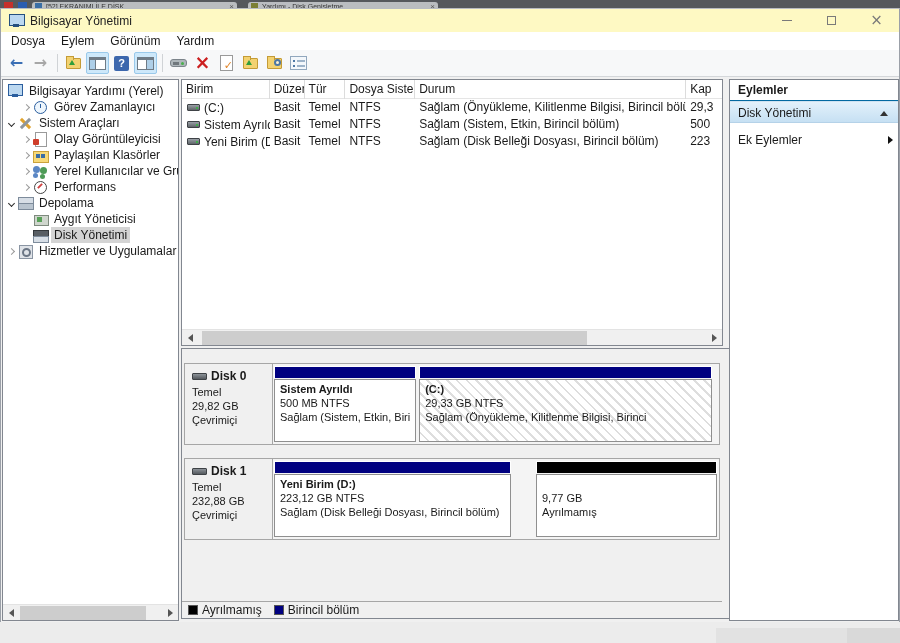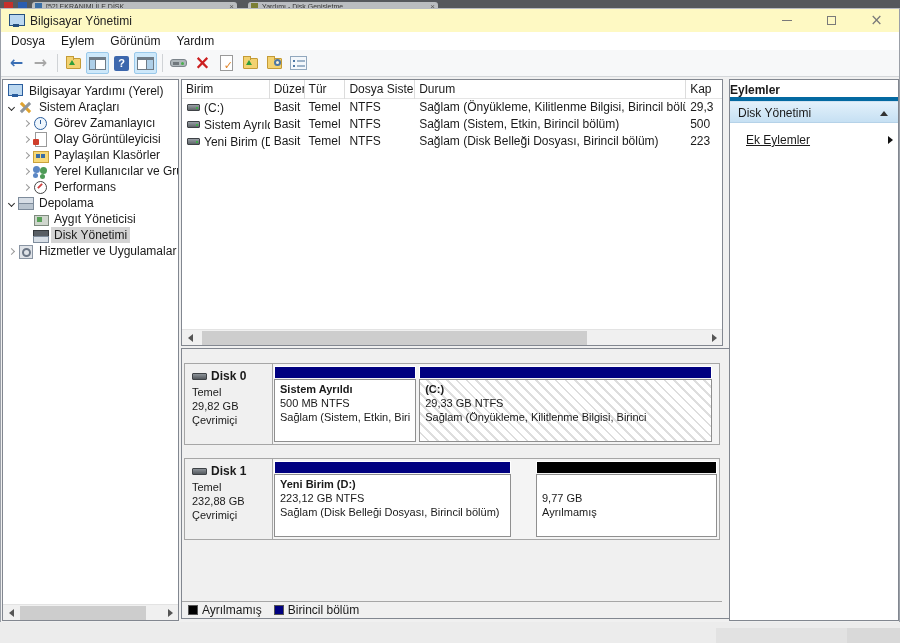--- a/index.html
+++ b/index.html
@@ -138,24 +138,24 @@
   .pline { font-size:11px; line-height:14px; }
   .d0p1 { flex:0 0 122px; } .d0p2 { flex:0 0 293px; }
   .d1p1 { flex:0 0 237px; } .d1p2 { flex:1;padding-left:22px; }
 
   .legend-row { position:absolute; left:0; bottom:0; width:540px; height:17px; background:#f0f0f0; border-top:1px solid #a6a6a6; display:flex; align-items:center; padding-left:6px; gap:6px; }
   .lg-item { display:flex; align-items:center; gap:4px; margin-right:6px; }
   .swatch { width:10px; height:10px; border:1px solid #555; }
 
   
   .actions-panel { left:728px; top:2px; width:170px; height:542px; overflow:hidden; }
-  .act-header { height:21px; line-height:21px; font-weight:bold; border-bottom:4px solid #0369a1; }
+  .act-header { height:21px; line-height:21px; font-weight:bold; padding-left:8px; border-bottom:1px solid #0369a1; }
   .act-group { position:relative; height:22px; line-height:22px; padding-left:8px; background:linear-gradient(#e3f1fb,#c6e0f3); border-top:1px solid #cfe2f1; border-bottom:1px solid #b5d2e8; }
   .act-group .tri-up { position:absolute; right:10px; top:9px; width:0; height:0; border-left:4px solid transparent; border-right:4px solid transparent; border-bottom:5px solid #333; }
-  .act-item { position:relative; margin-top:7px; height:20px; line-height:20px; padding-left:16px;text-decoration:underline; }
+  .act-item { position:relative; margin-top:7px; height:20px; line-height:20px; padding-left:8px; }
   .act-item .tri-right { position:absolute; right:5px; top:6px; width:0; height:0; border-top:4px solid transparent; border-bottom:4px solid transparent; border-left:5px solid #111; }
 
   
   .bottom-strip { position:absolute; left:0; top:622px; width:900px; height:21px; background:#ececec; }
   .bs-seg1 { position:absolute; left:716px; top:6px; width:131px; height:15px; background:#e2e2e2; }
   .bs-seg2 { position:absolute; left:847px; top:6px; width:53px; height:15px; background:#d9d9d9; }
 </style>
 </head>
 <body>
 
@@ -241,33 +241,33 @@
     </div>
 
     <div class="main">
 
       <div class="pane tree-panel">
         <div class="tree">
           <div class="tree-item lv0">
               <span class="ti ic-computer"></span>
               <span class="tlabel">Bilgisayar Yardımı (Yerel)</span>
             </div>
+          <div class="tree-item lv2">
+              <span class="chev-cell">
+                <i class="chev right"></i>
+              </span>
+              <span class="ti ic-clock"></span>
+              <span class="tlabel">Görev Zamanlayıcı</span>
+            </div>
           <div class="tree-item lv1">
               <span class="chev-cell">
                 <i class="chev down"></i>
               </span>
               <span class="ti ic-tools"></span>
               <span class="tlabel">Sistem Araçları</span>
-            </div>
-          <div class="tree-item lv2">
-              <span class="chev-cell">
-                <i class="chev right"></i>
-              </span>
-              <span class="ti ic-clock"></span>
-              <span class="tlabel">Görev Zamanlayıcı</span>
             </div>
           <div class="tree-item lv2">
               <span class="chev-cell">
                 <i class="chev right"></i>
               </span>
               <span class="ti ic-event"></span>
               <span class="tlabel">Olay Görüntüleyicisi</span>
             </div>
           <div class="tree-item lv2">
               <span class="chev-cell">

